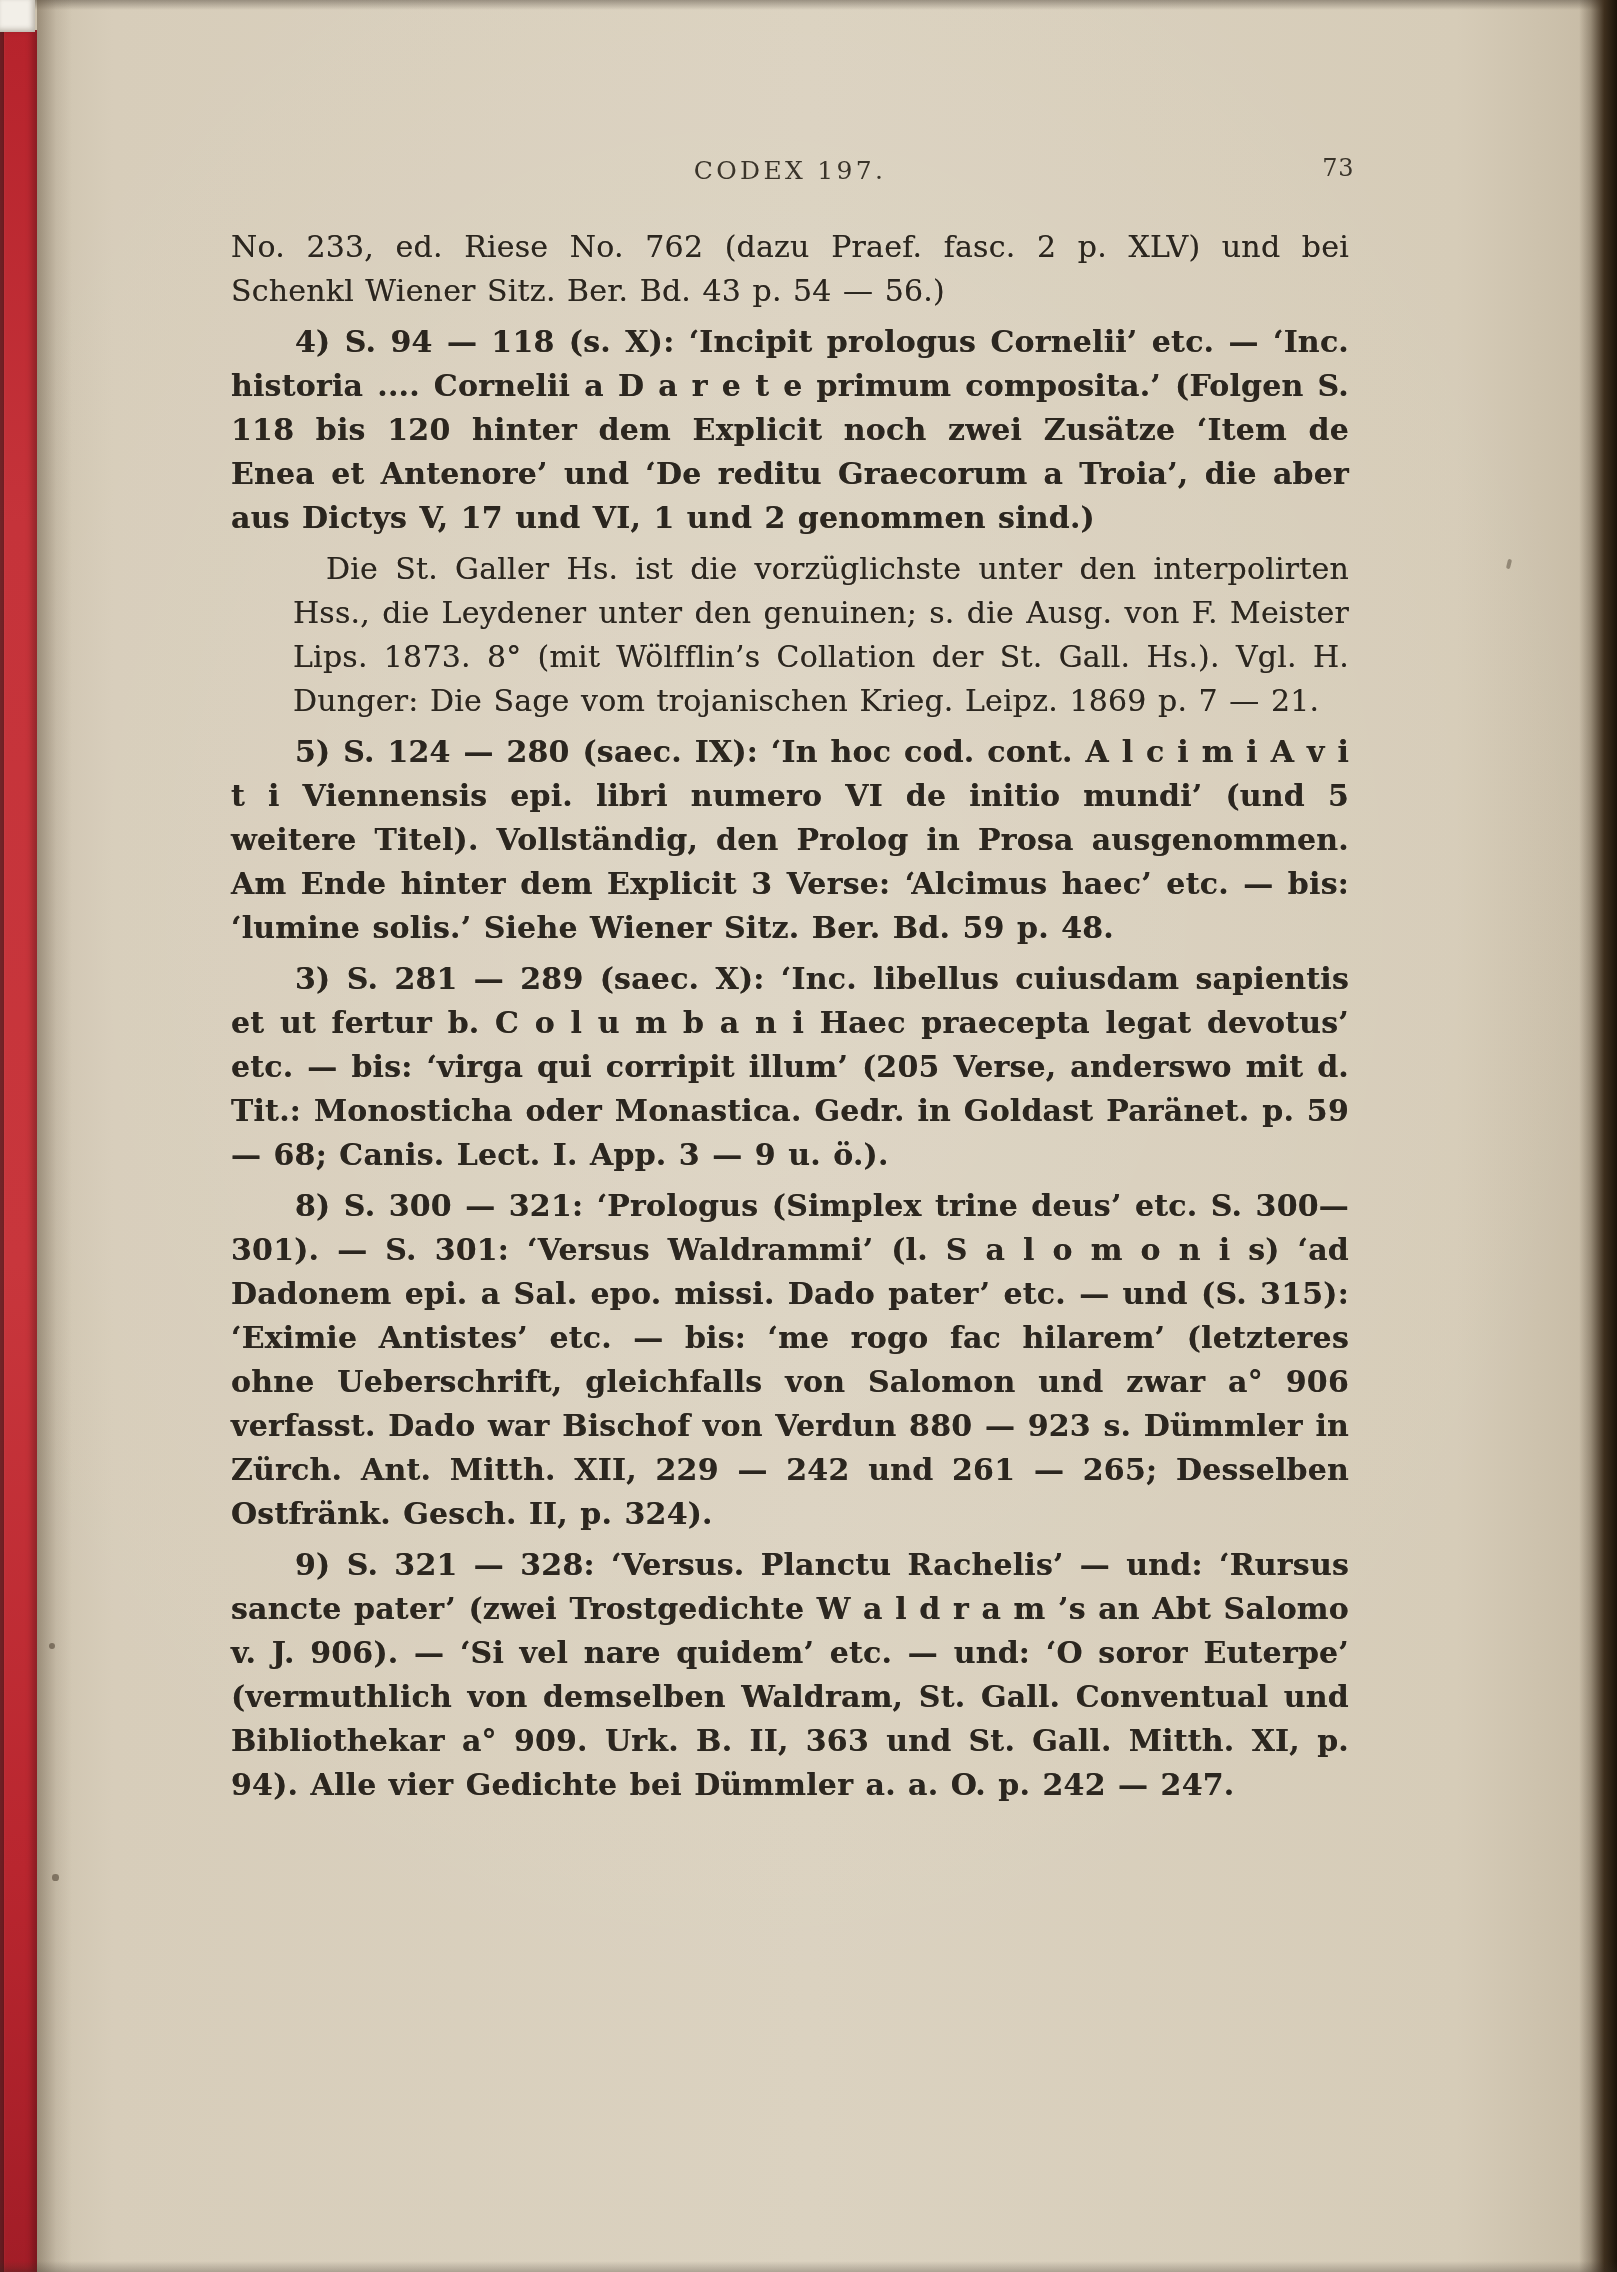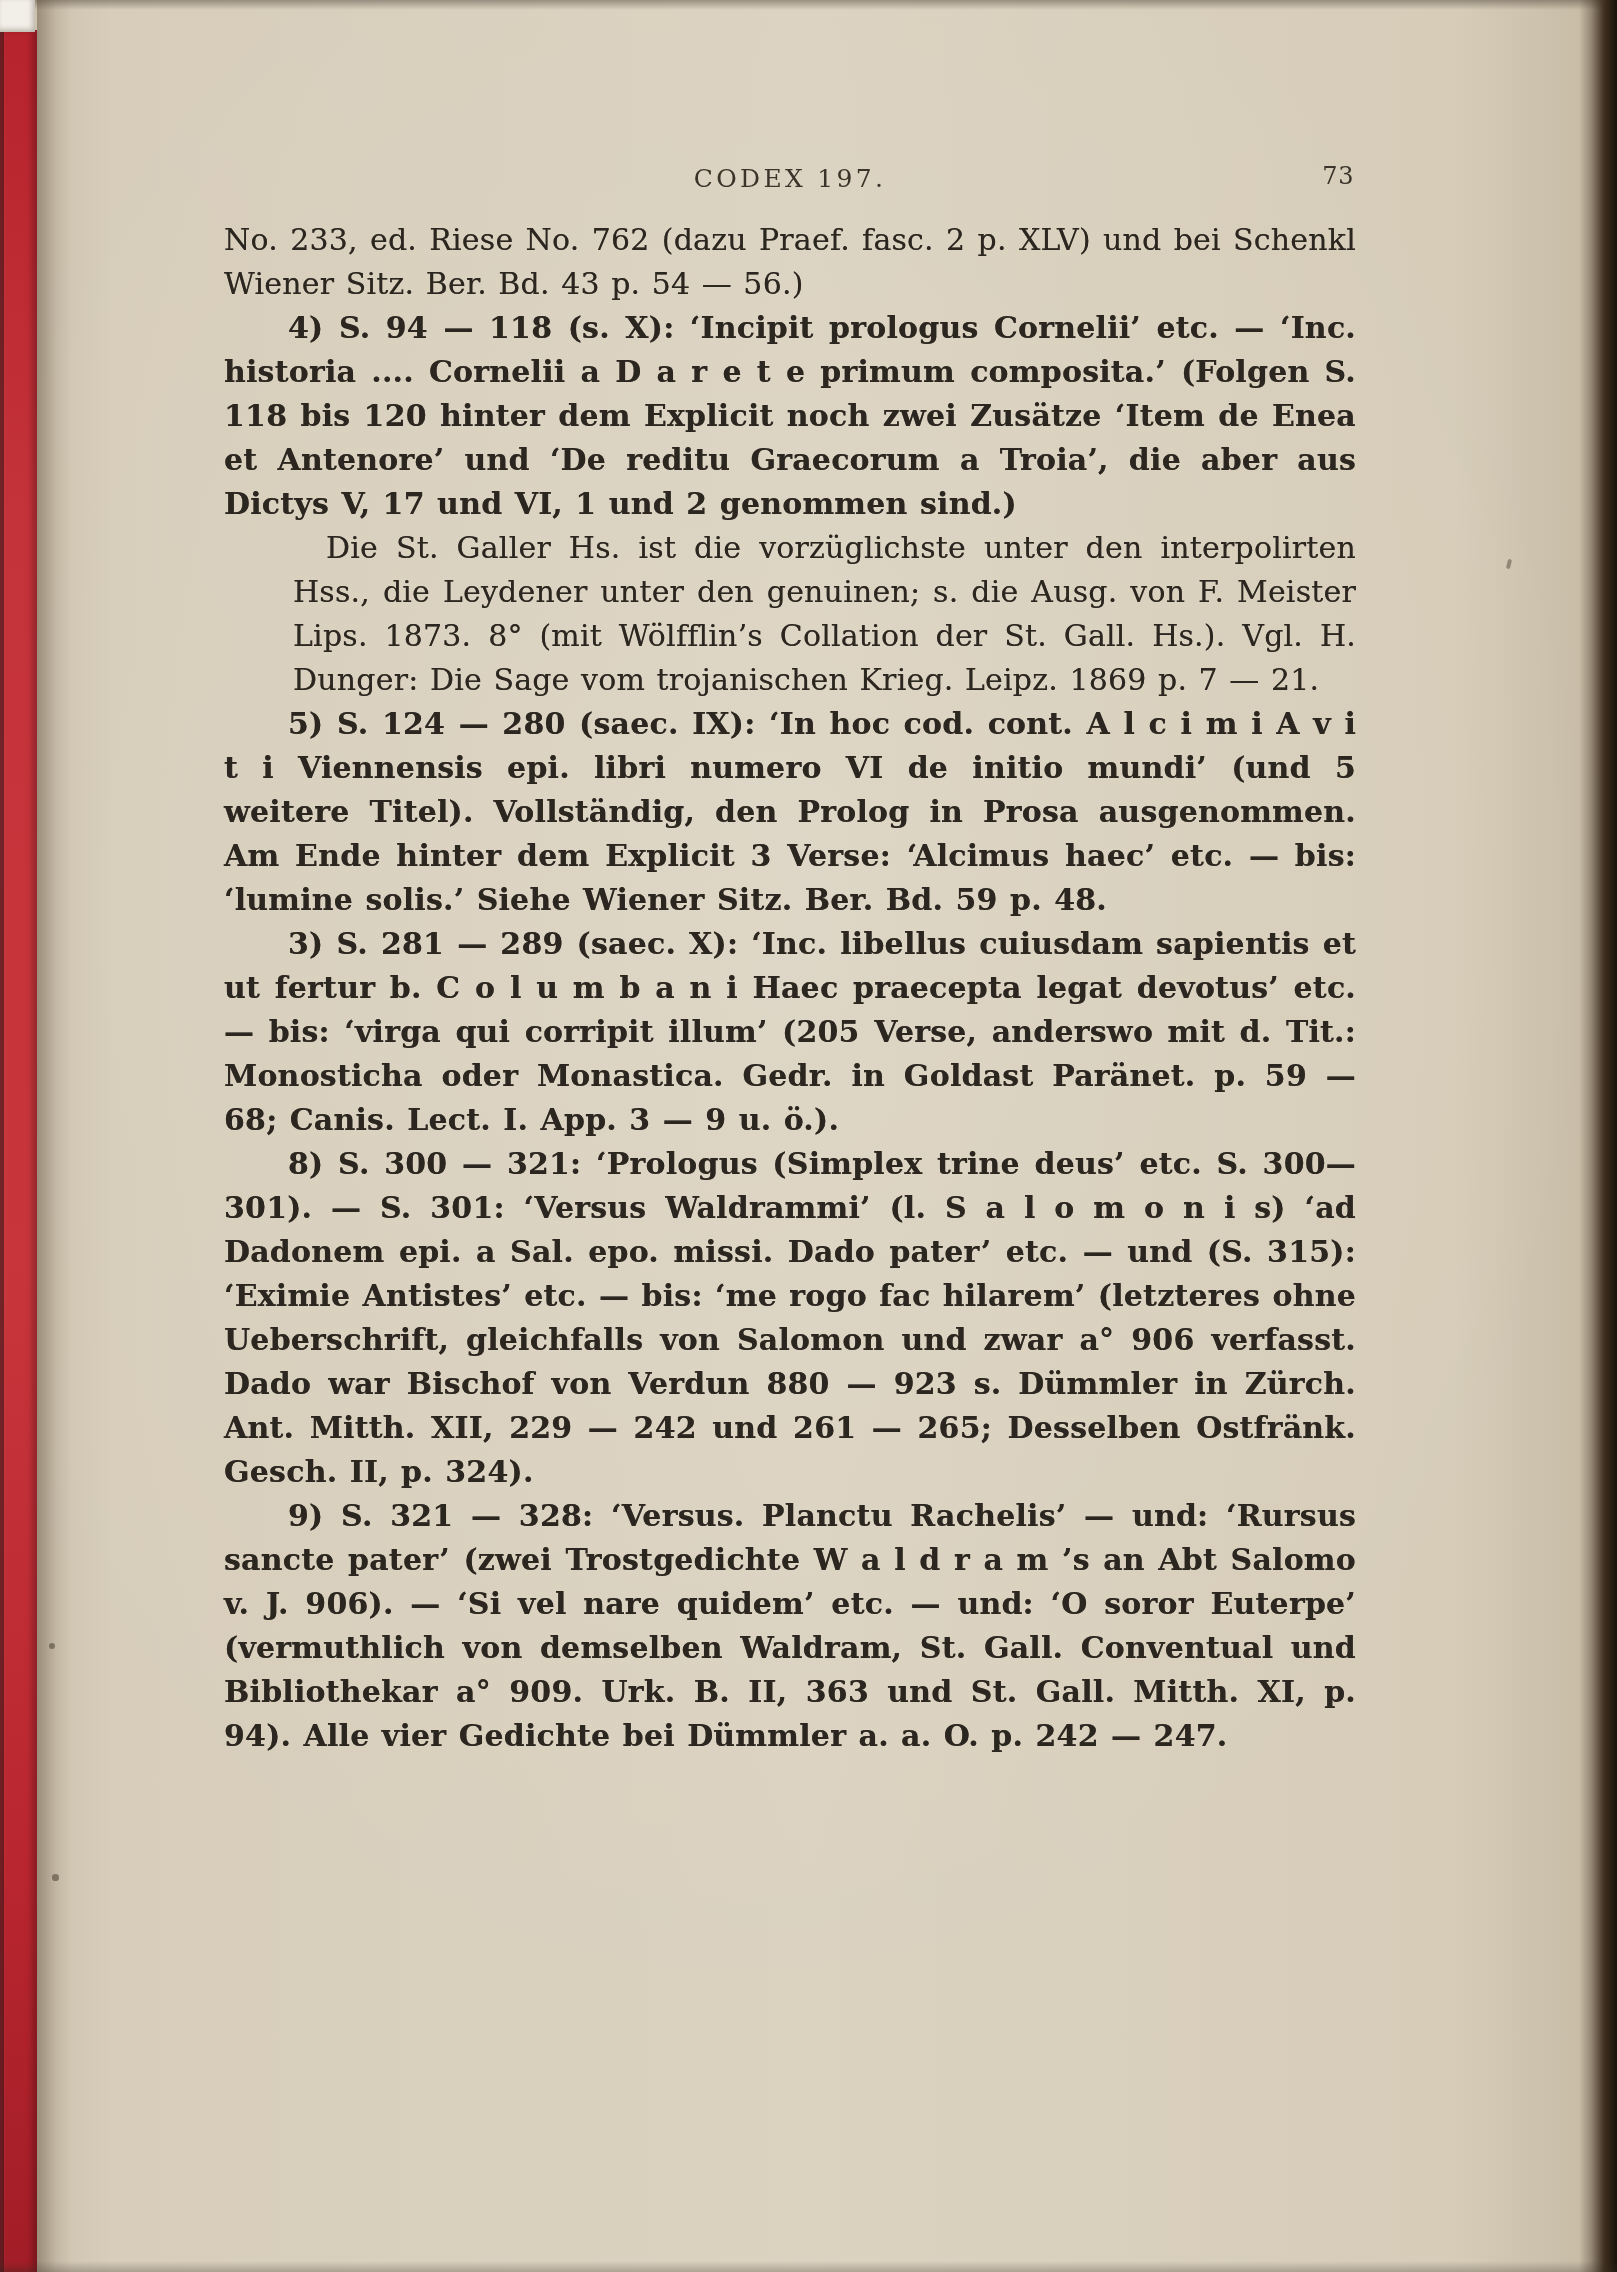--- a/index.html
+++ b/index.html
@@ -48,21 +48,21 @@
     background: linear-gradient(90deg, rgba(85,68,48,0.42), rgba(85,68,48,0.10) 55%, rgba(85,68,48,0));
   }
   
   .right-edge-shadow {
     position: absolute; right: 0; top: 0; width: 39px; height: 100%;
     background: linear-gradient(270deg, #171007 0%, #3e2f1e 35%, rgba(62,47,30,0.35) 70%, rgba(62,47,30,0) 100%);
   }
 
   
   .page-header {
-    position: absolute; left: 224px; top: 164px; width: 1132px; height: 39px;
+    position: absolute; left: 224px; top: 156px; width: 1132px; height: 39px;
     color: #3a342a;
   }
   .header-title {
     position: absolute; left: 50%; top: 0; transform: translateX(-50%);
     font-size: 25px; letter-spacing: 3.3px; white-space: nowrap;
   }
   .page-number {
     position: absolute; right: 1.7px; top: -1.7px;
     font-size: 24px; letter-spacing: 0.8px;
   }
@@ -71,21 +71,21 @@
   .text-block {
     position: absolute; left: 224px; top: 218px; width: 1132px;
     font-size: 30px; line-height: 44px;
     color: #2b261f;
     text-align: justify;
     letter-spacing: 0.2px;
     word-spacing: 1.7px;
     hyphens: auto;
     text-shadow: 0 0 0.5px rgba(43,38,31,0.55);
   }
-  .text-block p { margin: 0; padding: 0; }
+  .text-block p { margin: 7px; padding: 0; }
   p.item { text-indent: 64px; font-weight: bold; }
   p.note { margin-left: 69px; text-indent: 33px; }
 
   
   .speck {
     position: absolute; border-radius: 50%;
     background: rgba(72,60,45,0.55);
   }
   .speck.s1 { left: 1507px; top: 559px; width: 4.2px; height: 10px; border-radius: 2.5px; transform: rotate(14deg); background: rgba(72,60,45,0.45); }
   .speck.s2 { left: 49px;  top: 1643px; width: 5.9px; height: 5.9px; }

